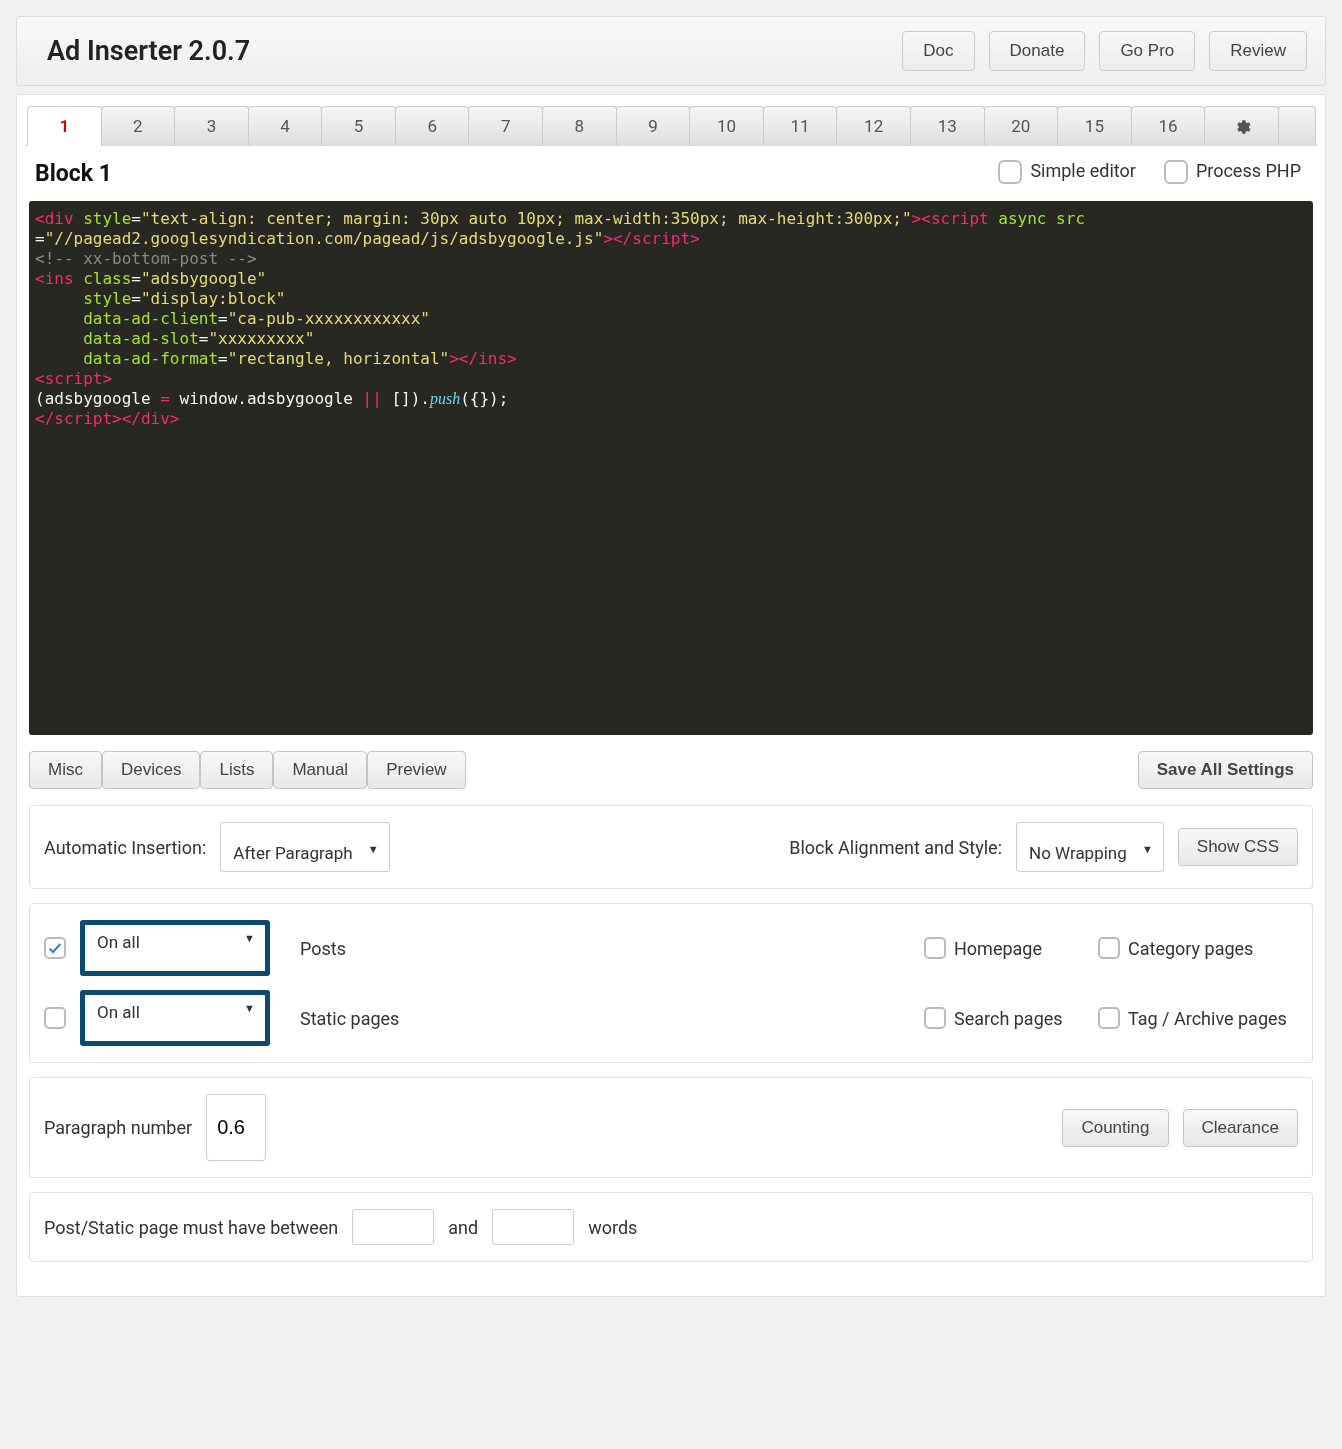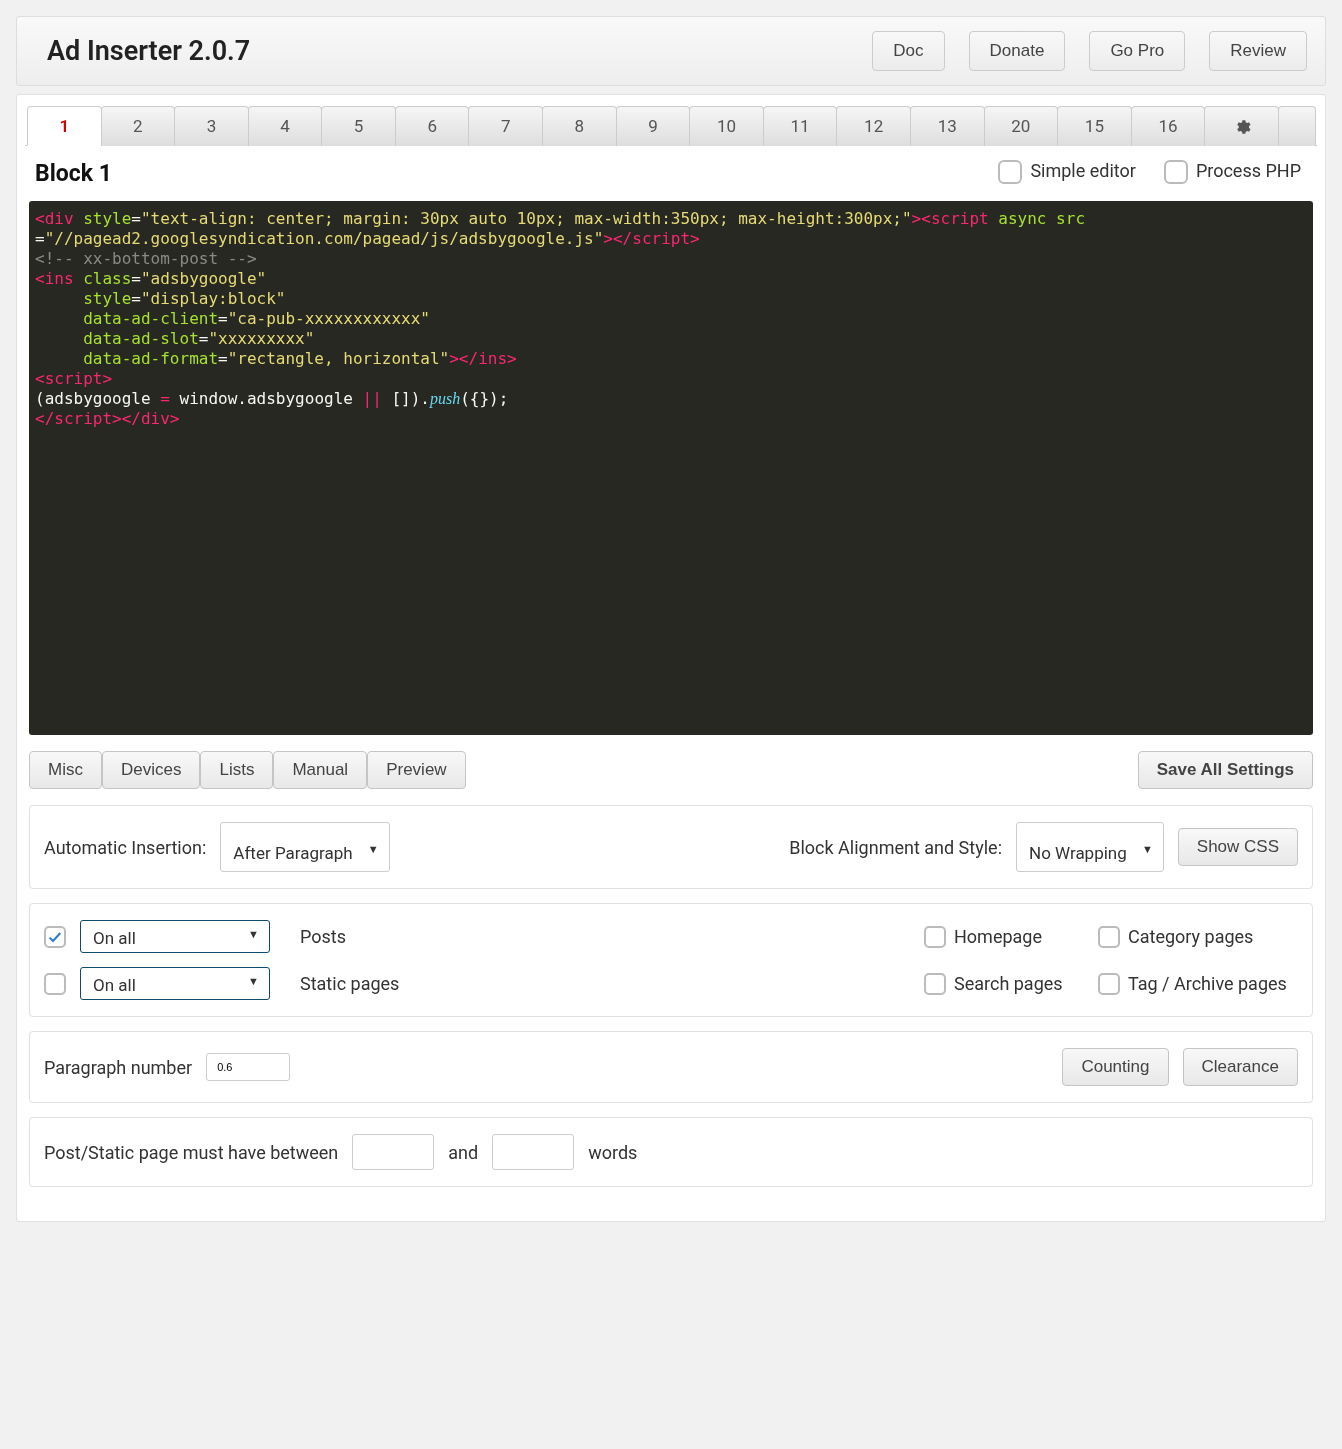--- a/index.html
+++ b/index.html
@@ -9,21 +9,21 @@
   background: linear-gradient(to bottom, #f9f9f9, #eeeeee);
   border: 1px solid #ddd;
   border-radius: 3px;
   margin: 14px 14px 8px 14px;
   padding: 14px 18px;
   display: flex;
   align-items: center;
   justify-content: space-between;
 }
 .header-title { font-size: 27px; font-weight: 600; color: #222; margin-left: 12px; }
-.header-buttons { display: flex; gap: 24px; }
+.header-buttons { display: flex; gap: 14px; }
 .hbtn {
   background: linear-gradient(to bottom, #f8f8f8, #ececec);
   border: 1px solid #ccc;
   border-radius: 4px;
   padding: 9px 20px;
   font-size: 17px;
   color: #444;
   cursor: pointer;
 }
 
@@ -180,44 +180,44 @@
   width: 22px; height: 22px;
   border: 2px solid #bbb;
   border-radius: 5px;
   display: inline-flex;
   align-items: center;
   justify-content: center;
   flex-shrink: 0;
 }
 .chk-box.checked svg { width: 16px; height: 16px; stroke: #2f7bd4; stroke-width: 3; fill: none; }
 .select-small {
-  border: 1px solid #0c4a6e;
-  border-radius: 3px;
-  padding: 7px 36px 4px 12px;
+  border: 5px solid #0c4a6e;
+  border-radius: 3px;
+  padding: 7px 36px 19px 12px;
   font-size: 17px;
   background: #fff;
   width: 190px;
   position: relative;
 }
 .select-small::after {
   content: "▼";
   position: absolute;
   right: 10px;
   font-size: 11px;
   color: #333;
 }
 .page-label { font-size: 18px; color: #333; min-width: 130px; margin-left: 16px; }
 .page-right { display: flex; align-items: center; gap: 8px; min-width: 160px; }
 
 .input-small {
   border: 1px solid #ccc;
   border-radius: 3px;
-  padding: 7px 10px;
-  font-size: 11px;
-  width: 84px;
+  padding: 21px 10px;
+  font-size: 20px;
+  width: 60px;
 }
 .input-med {
   border: 1px solid #ccc;
   border-radius: 3px;
   padding: 7px 10px;
   font-size: 17px;
   width: 82px;
 }
 </style>
 </head>

